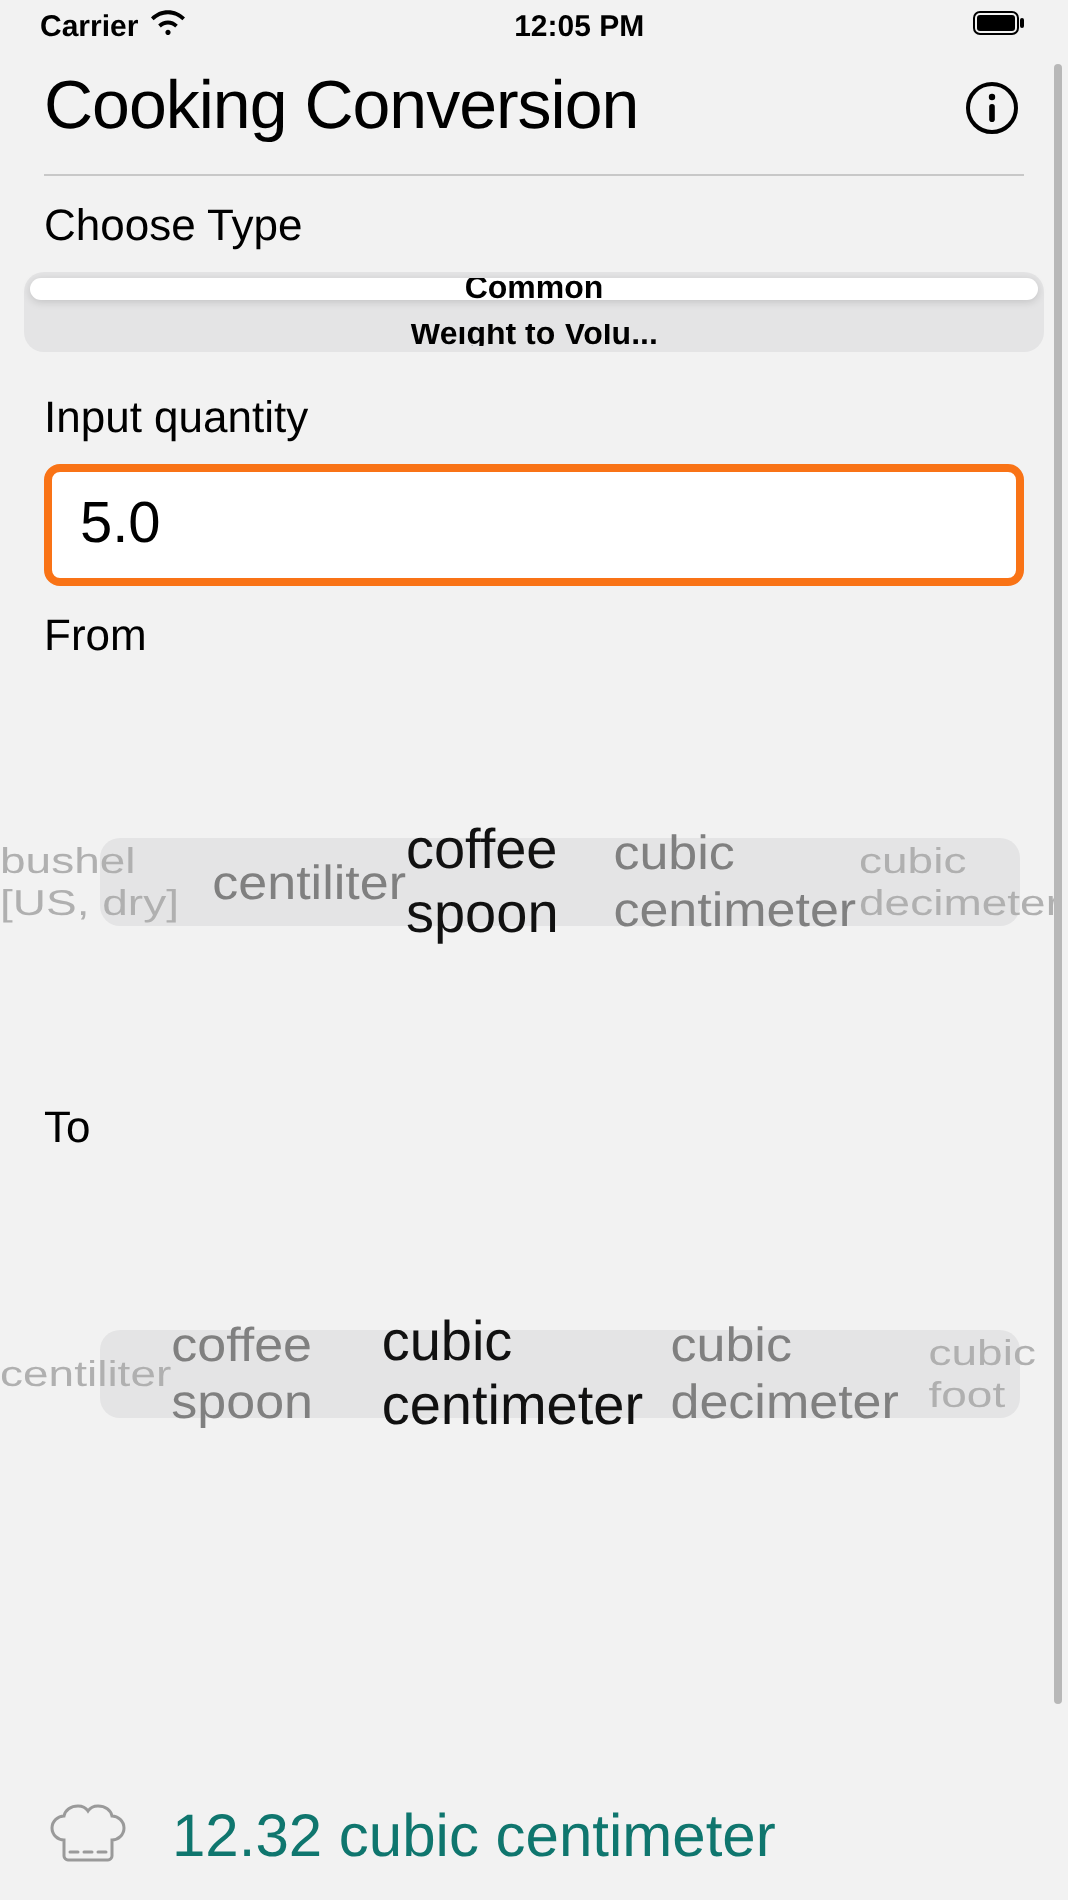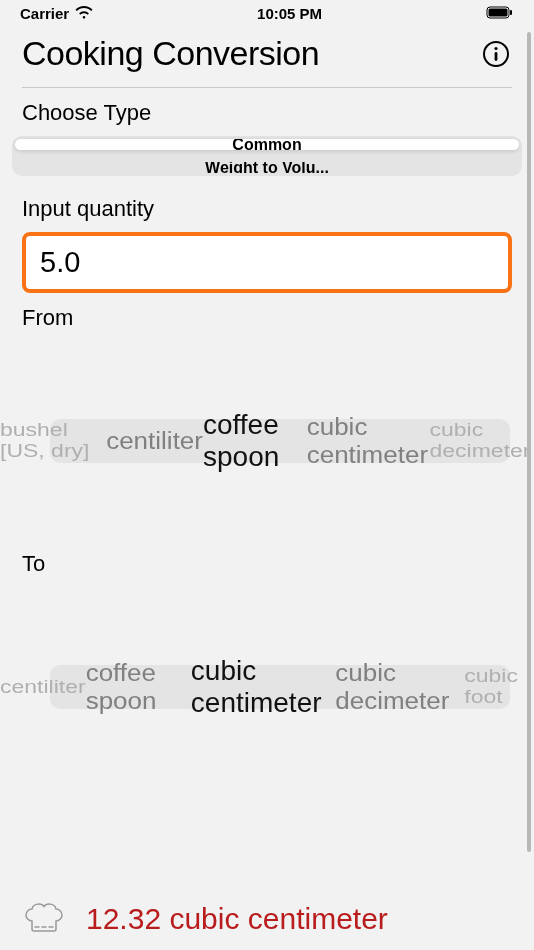--- a/index.html
+++ b/index.html
@@ -19,38 +19,38 @@
     .input-field { margin: 0 22px 12px; background: #fff; border: 4px solid #f97316; border-radius: 8px; padding: 10px 14px; font-size: 29px; outline: none; width: calc(100% - 44px); }
     .picker-wrap { height: 220px; position: relative; overflow: hidden; }
     .picker-col { position: absolute; width: 100%; top: 50%; transform: translateY(-50%); display: flex; flex-direction: row; align-items: center; }
     .picker-highlight { position: absolute; top: 50%; left: 50px; right: 24px; height: 44px; transform: translateY(-50%); background: #e4e4e5; border-radius: 10px; z-index: 0; }
     .picker-item { height: 42px; display: flex; align-items: center; justify-content: center; font-size: 24px; color: #9a9a9a; z-index: 1; transition: all 0.1s; }
     .picker-item.p0 { color: #111; font-size: 28px; }
     .picker-item.p1 { color: #808080; font-size: 26px; transform: scaleY(0.92); }
     .picker-item.p2 { color: #b0b0b0; font-size: 23px; transform: scaleY(0.78); }
     .from-label, .to-label { font-size: 22px; padding: 0 22px 0; }
     .result-bar { position: absolute; bottom: 0; left: 0; right: 0; display: flex; align-items: center; padding: 16px 22px 8px; gap: 22px; }
-    .result-text { font-size: 30px; color: #b91c1c; font-weight: 400; }
+    .result-text { font-size: 30px; color: #0f766e; font-weight: 400; }
     .scroll-indicator { position: absolute; right: 3px; top: 32px; width: 4px; height: 820px; background: #b8b8b8; border-radius: 2px; }
   </style>
 </head>
 <body>
 
 
 
 <div class="status-bar">
   <div class="status-left">
     <span>Carrier</span>
     <span>
       <svg width="18" height="13" viewBox="0 0 18 13">
           <path d="M9 12.5c.7 0 1.3-.6 1.3-1.3S9.7 9.9 9 9.9s-1.3.6-1.3 1.3.6 1.3 1.3 1.3zm-3.6-3.8c1-1 2.3-1.5 3.6-1.5s2.6.5 3.6 1.5l1.3-1.3C12.5 5.9 10.8 5.2 9 5.2s-3.5.7-4.9 2.1l1.3 1.4zM1.8 5.1C3.7 3.2 6.3 2.1 9 2.1s5.3 1.1 7.2 3l1.3-1.3C15.2 1.4 12.2.1 9 .1S2.8 1.4.5 3.7l1.3 1.4z" fill="#000"></path>
         </svg>
     </span>
   </div>
-  <div class="status-center">10:05 PM</div>
+  <div class="status-center">12:05 PM</div>
   <div>
     <svg width="28" height="13" viewBox="0 0 28 13">
         <rect x="1" y="1" width="22" height="11" rx="3" stroke="#000" stroke-width="1" fill="none"></rect>
         <rect x="2.5" y="2.5" width="19" height="8" rx="1.5" fill="#000"></rect>
         <rect x="24" y="4" width="2" height="5" rx="1" fill="#000"></rect>
       </svg>
   </div>
 </div>
 
 <div class="header">

